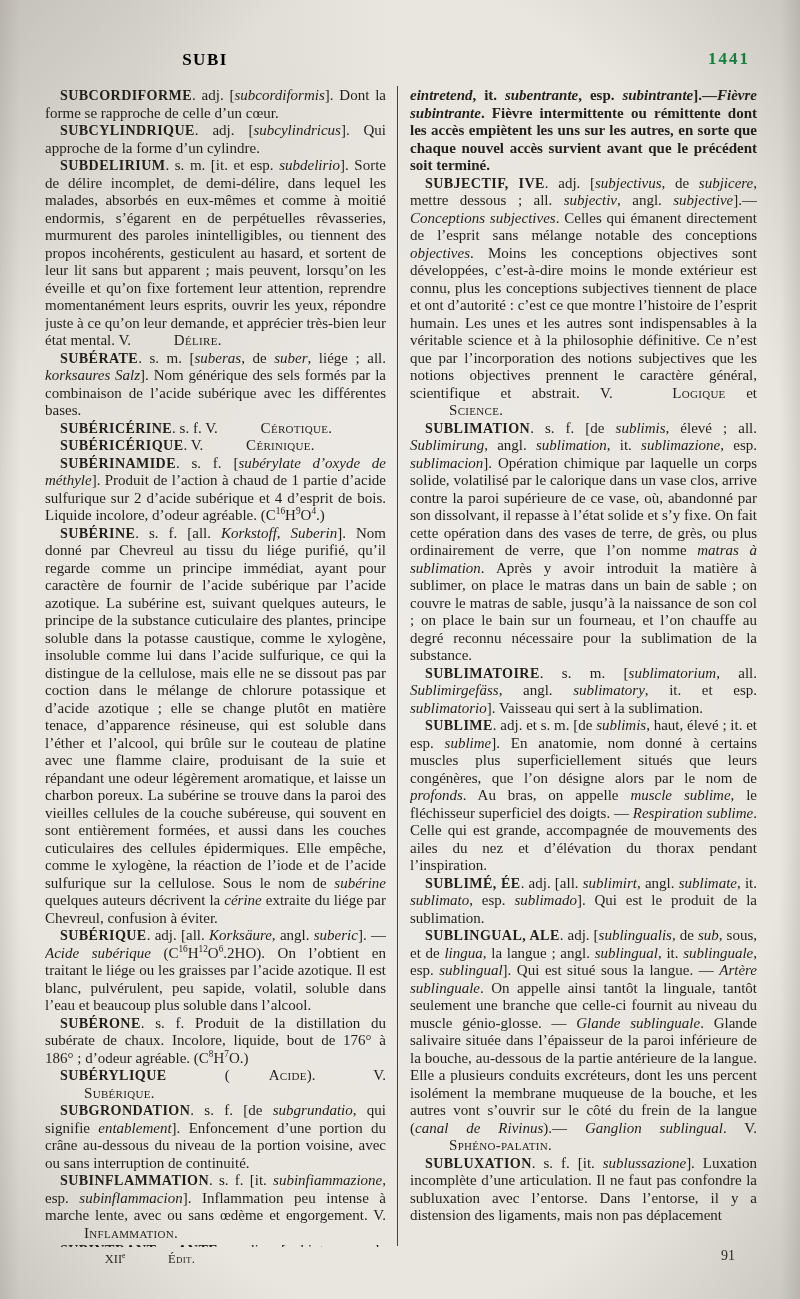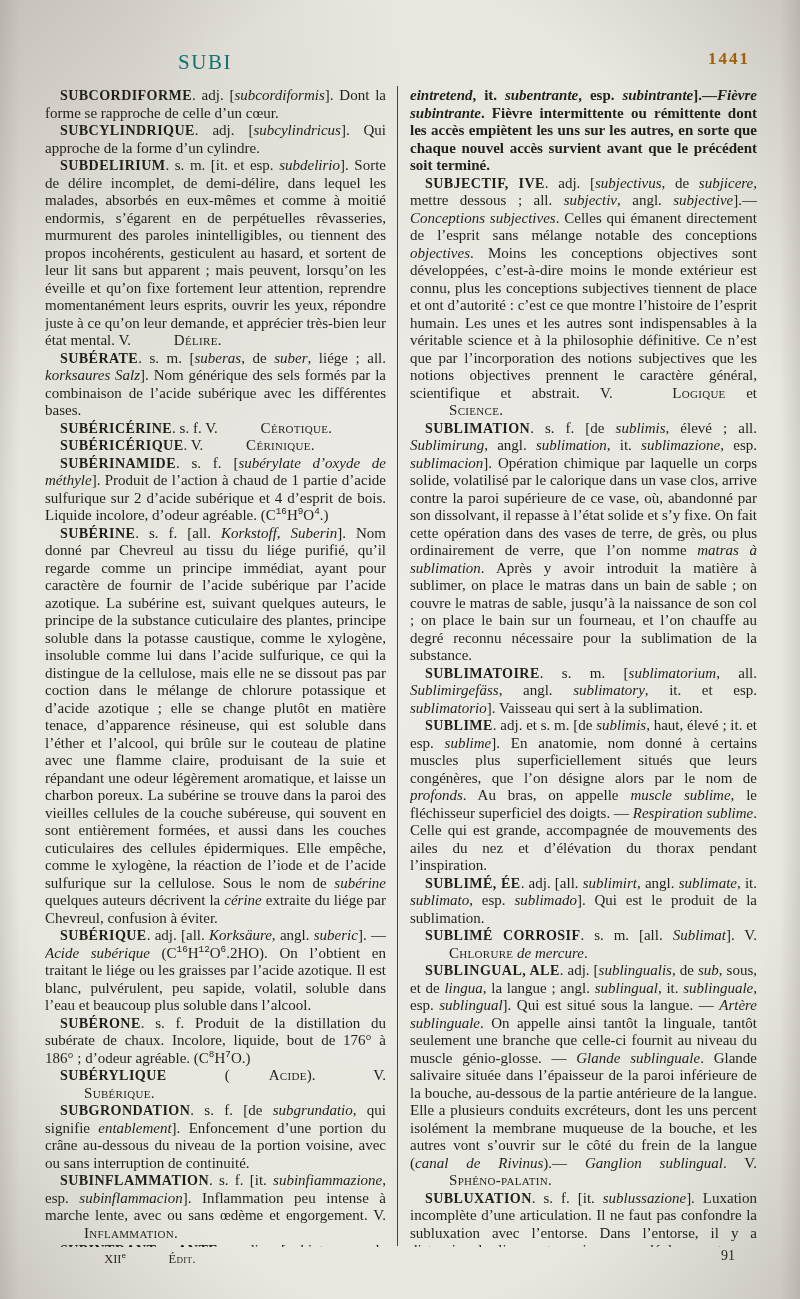--- a/index.html
+++ b/index.html
@@ -9,45 +9,45 @@
     color:#221f1b;
     background:
       radial-gradient(ellipse at 18% 8%, rgba(90,84,74,0.10), rgba(0,0,0,0) 28%),
       radial-gradient(ellipse at 50% 50%, rgba(255,255,255,0.22), rgba(0,0,0,0) 62%),
       radial-gradient(ellipse at 50% 50%, rgba(0,0,0,0) 72%, rgba(74,68,58,0.20) 100%),
       linear-gradient(90deg, rgba(60,55,48,0.10), rgba(0,0,0,0) 2.5%, rgba(0,0,0,0) 97.5%, rgba(60,55,48,0.12)),
       #e9e6e0;
   }
   .page{position:absolute;inset:0;}
   .running-title{
-    position:absolute;top:50px;font-size:21px;letter-spacing:1.5px;
-    font-weight:normal;color:#0f766e;text-align:center;
+    position:absolute;top:50px;font-size:17px;letter-spacing:1.5px;
+    font-weight:bold;color:#000000;text-align:center;
   }
   .running-title.left{left:45px;width:320px;}
   .running-title.right{left:409px;width:330px;}
   .page-number{
     position:absolute;top:49px;right:50px;font-size:17px;font-weight:bold;
-    letter-spacing:2px;color:#a16207;text-align:center;
+    letter-spacing:2px;color:#15803d;text-align:center;
   }
   .column{
     position:absolute;top:87px;height:1160px;overflow:hidden;
     font-size:15px;line-height:17.5px;
   }
   .column.left{left:45px;width:341px;}
   .column.right{left:410px;width:347px;}
   .divider{
     position:absolute;left:397px;top:86px;height:1160px;width:1px;
     background:#46423c;
   }
   .entry{margin:0;text-indent:15px;text-align:justify;}
   .entry.cont{text-indent:0;font-weight:bold;}
   .hw{font-weight:bold;letter-spacing:.4px;font-size:.94em;}
   .it{font-style:italic;}
   .sc{font-variant:small-caps;letter-spacing:.3px;margin-left:39px;}
-  .sup{vertical-align:super;font-size:.62em;line-height:0;font-family:Liberation Mono, monospace;}
+  .sup{vertical-align:super;font-size:.62em;line-height:0;}
   .pl{}
   .footer-edition{
     position:absolute;left:60px;top:1252px;width:180px;text-align:center;
     font-size:12.5px;color:#2a2620;
   }
   .footer-edition .entry{text-indent:0;text-align:center;}
   .footer-signature{
     position:absolute;left:688px;top:1248px;width:80px;text-align:center;
     font-size:14px;color:#2a2620;
   }
@@ -77,21 +77,20 @@
       <p class="entry"><span class="hw">SUBINFLAMMATION</span><span class="pl">. s. f. [it. </span><span class="it">subinfiammazione</span><span class="pl">, esp. </span><span class="it">subinflammacion</span><span class="pl">]. Inflammation peu intense à marche lente, avec ou sans œdème et engorgement. V. </span><span class="sc">Inflammation</span><span class="pl">.</span></p>
       <p class="entry"><span class="hw">SUBINTRANT, ANTE</span><span class="pl">. adj. [</span><span class="it">subintrans</span><span class="pl">, de </span><span class="it">subinrare</span><span class="pl">, entrer presque en même temps ; all. </span><span class="it">zwischen-</span></p>
     </div>
   <div class="column right">
       <p class="entry cont"><span class="it">eintretend</span><span class="pl">, it. </span><span class="it">subentrante</span><span class="pl">, esp. </span><span class="it">subintrante</span><span class="pl">].—</span><span class="it">Fièvre subintrante</span><span class="pl">. Fièvre intermittente ou rémittente dont les accès empiètent les uns sur les autres, en sorte que chaque nouvel accès survient avant que le précédent soit terminé.</span></p>
       <p class="entry"><span class="hw">SUBJECTIF, IVE</span><span class="pl">. adj. [</span><span class="it">subjectivus</span><span class="pl">, de </span><span class="it">subjicere</span><span class="pl">, mettre dessous ; all. </span><span class="it">subjectiv</span><span class="pl">, angl. </span><span class="it">subjective</span><span class="pl">].—</span><span class="it">Conceptions subjectives</span><span class="pl">. Celles qui émanent directement de l’esprit sans mélange notable des conceptions </span><span class="it">objectives</span><span class="pl">. Moins les conceptions objectives sont développées, c’est-à-dire moins le monde extérieur est connu, plus les conceptions subjectives tiennent de place et ont d’autorité : c’est ce que montre l’histoire de l’esprit humain. Les unes et les autres sont indispensables à la véritable science et à la philosophie définitive. Ce n’est que par l’incorporation des notions subjectives que les notions objectives prennent le caractère général, scientifique et abstrait. V. </span><span class="sc">Logique</span><span class="pl"> et </span><span class="sc">Science</span><span class="pl">.</span></p>
       <p class="entry"><span class="hw">SUBLIMATION</span><span class="pl">. s. f. [de </span><span class="it">sublimis</span><span class="pl">, élevé ; all. </span><span class="it">Sublimirung</span><span class="pl">, angl. </span><span class="it">sublimation</span><span class="pl">, it. </span><span class="it">sublimazione</span><span class="pl">, esp. </span><span class="it">sublimacion</span><span class="pl">]. Opération chimique par laquelle un corps solide, volatilisé par le calorique dans un vase clos, arrive contre la paroi supérieure de ce vase, où, abandonné par son dissolvant, il repasse à l’état solide et s’y fixe. On fait cette opération dans des vases de terre, de grès, ou plus ordinairement de verre, que l’on nomme </span><span class="it">matras à sublimation</span><span class="pl">. Après y avoir introduit la matière à sublimer, on place le matras dans un bain de sable ; on couvre le matras de sable, jusqu’à la naissance de son col ; on place le bain sur un fourneau, et l’on chauffe au degré reconnu nécessaire pour la sublimation de la substance.</span></p>
       <p class="entry"><span class="hw">SUBLIMATOIRE</span><span class="pl">. s. m. [</span><span class="it">sublimatorium</span><span class="pl">, all. </span><span class="it">Sublimirgefäss</span><span class="pl">, angl. </span><span class="it">sublimatory</span><span class="pl">, it. et esp. </span><span class="it">sublimatorio</span><span class="pl">]. Vaisseau qui sert à la sublimation.</span></p>
       <p class="entry"><span class="hw">SUBLIME</span><span class="pl">. adj. et s. m. [de </span><span class="it">sublimis</span><span class="pl">, haut, élevé ; it. et esp. </span><span class="it">sublime</span><span class="pl">]. En anatomie, nom donné à certains muscles plus superficiellement situés que leurs congénères, que l’on désigne alors par le nom de </span><span class="it">profonds</span><span class="pl">. Au bras, on appelle </span><span class="it">muscle sublime</span><span class="pl">, le fléchisseur superficiel des doigts. — </span><span class="it">Respiration sublime</span><span class="pl">. Celle qui est grande, accompagnée de mouvements des ailes du nez et d’élévation du thorax pendant l’inspiration.</span></p>
       <p class="entry"><span class="hw">SUBLIMÉ, ÉE</span><span class="pl">. adj. [all. </span><span class="it">sublimirt</span><span class="pl">, angl. </span><span class="it">sublimate</span><span class="pl">, it. </span><span class="it">sublimato</span><span class="pl">, esp. </span><span class="it">sublimado</span><span class="pl">]. Qui est le produit de la sublimation.</span></p>
-      <p class="entry"><span class="hw">SUBLIMÉ CORROSIF</span><span class="pl">. s. m. [all. </span><span class="it">Sublimat</span><span class="pl">]. V. </span><span class="sc">Chlorure</span><span class="pl"> </span><span class="it">de mercure</span><span class="pl">.</span></p>
       <p class="entry"><span class="hw">SUBLINGUAL, ALE</span><span class="pl">. adj. [</span><span class="it">sublingualis</span><span class="pl">, de </span><span class="it">sub</span><span class="pl">, sous, et de </span><span class="it">lingua</span><span class="pl">, la langue ; angl. </span><span class="it">sublingual</span><span class="pl">, it. </span><span class="it">sublinguale</span><span class="pl">, esp. </span><span class="it">sublingual</span><span class="pl">]. Qui est situé sous la langue. — </span><span class="it">Artère sublinguale</span><span class="pl">. On appelle ainsi tantôt la linguale, tantôt seulement une branche que celle-ci fournit au niveau du muscle génio-glosse. — </span><span class="it">Glande sublinguale</span><span class="pl">. Glande salivaire située dans l’épaisseur de la paroi inférieure de la bouche, au-dessous de la partie antérieure de la langue. Elle a plusieurs conduits excréteurs, dont les uns percent isolément la membrane muqueuse de la bouche, et les autres vont s’ouvrir sur le côté du frein de la langue (</span><span class="it">canal de Rivinus</span><span class="pl">).— </span><span class="it">Ganglion sublingual</span><span class="pl">. V. </span><span class="sc">Sphéno-palatin</span><span class="pl">.</span></p>
       <p class="entry"><span class="hw">SUBLUXATION</span><span class="pl">. s. f. [it. </span><span class="it">sublussazione</span><span class="pl">]. Luxation incomplète d’une articulation. Il ne faut pas confondre la subluxation avec l’entorse. Dans l’entorse, il y a distension des ligaments, mais non pas déplacement</span></p>
     </div>
 
   <div class="footer-edition">
       <p class="entry"><span class="pl">XII</span><span class="sup">e</span><span class="sc"> Édit.</span></p>
     </div>
   <div class="footer-signature">91</div>
 </div>
 

